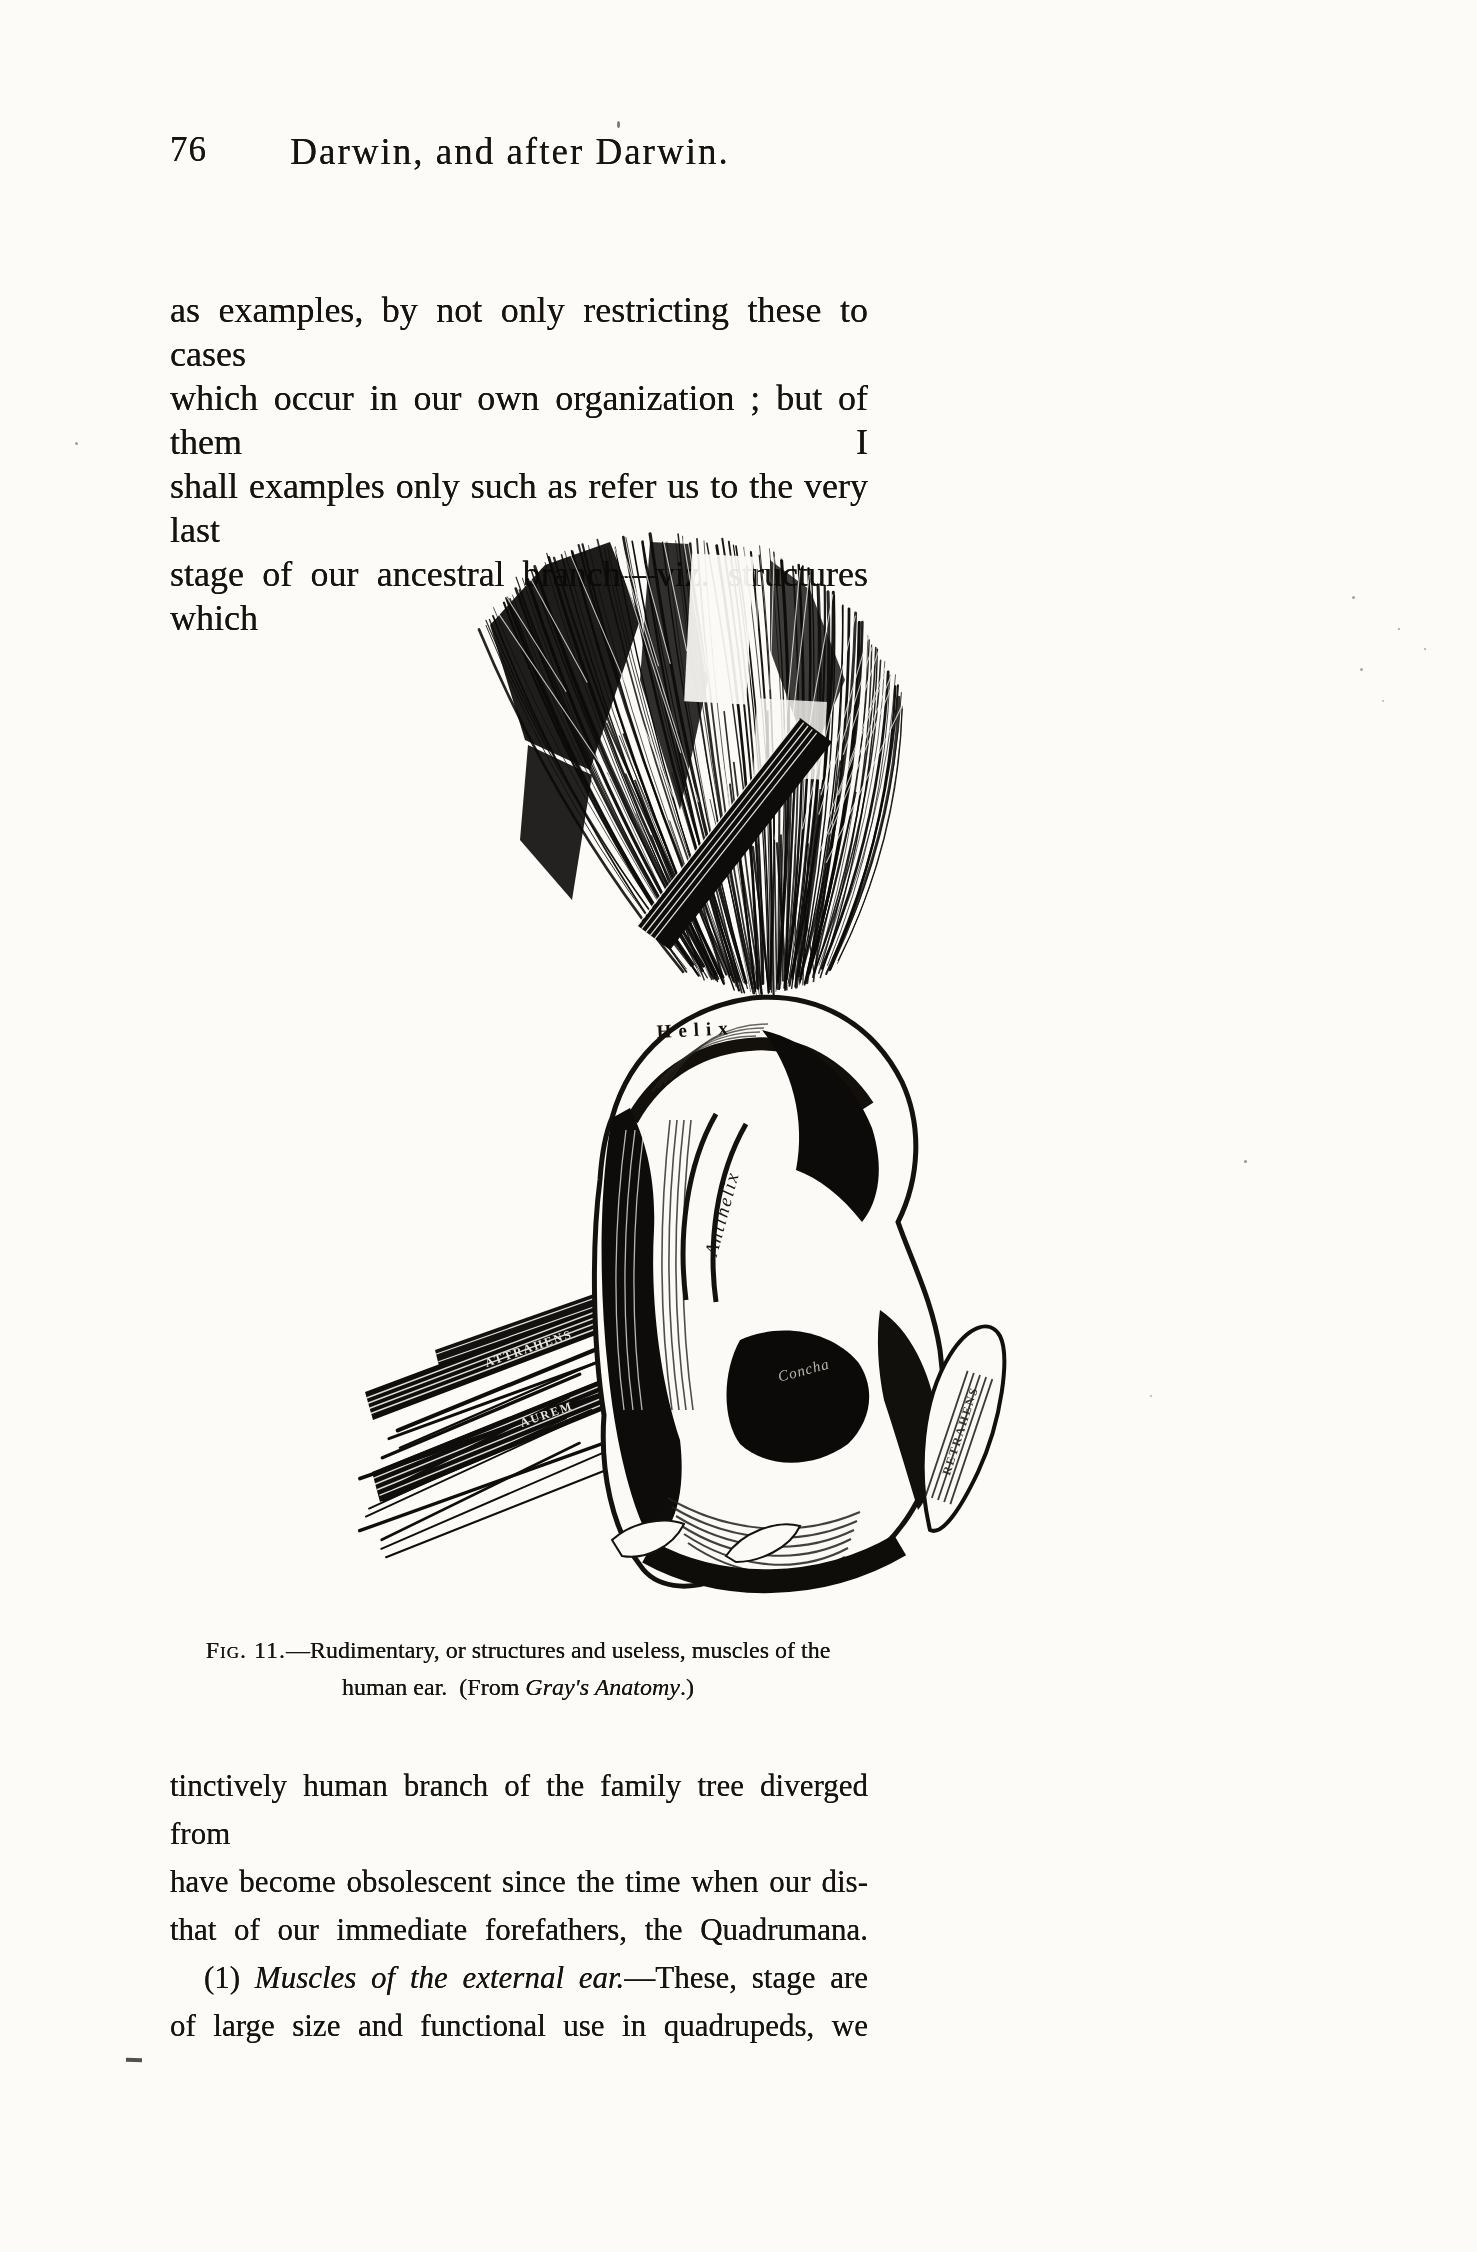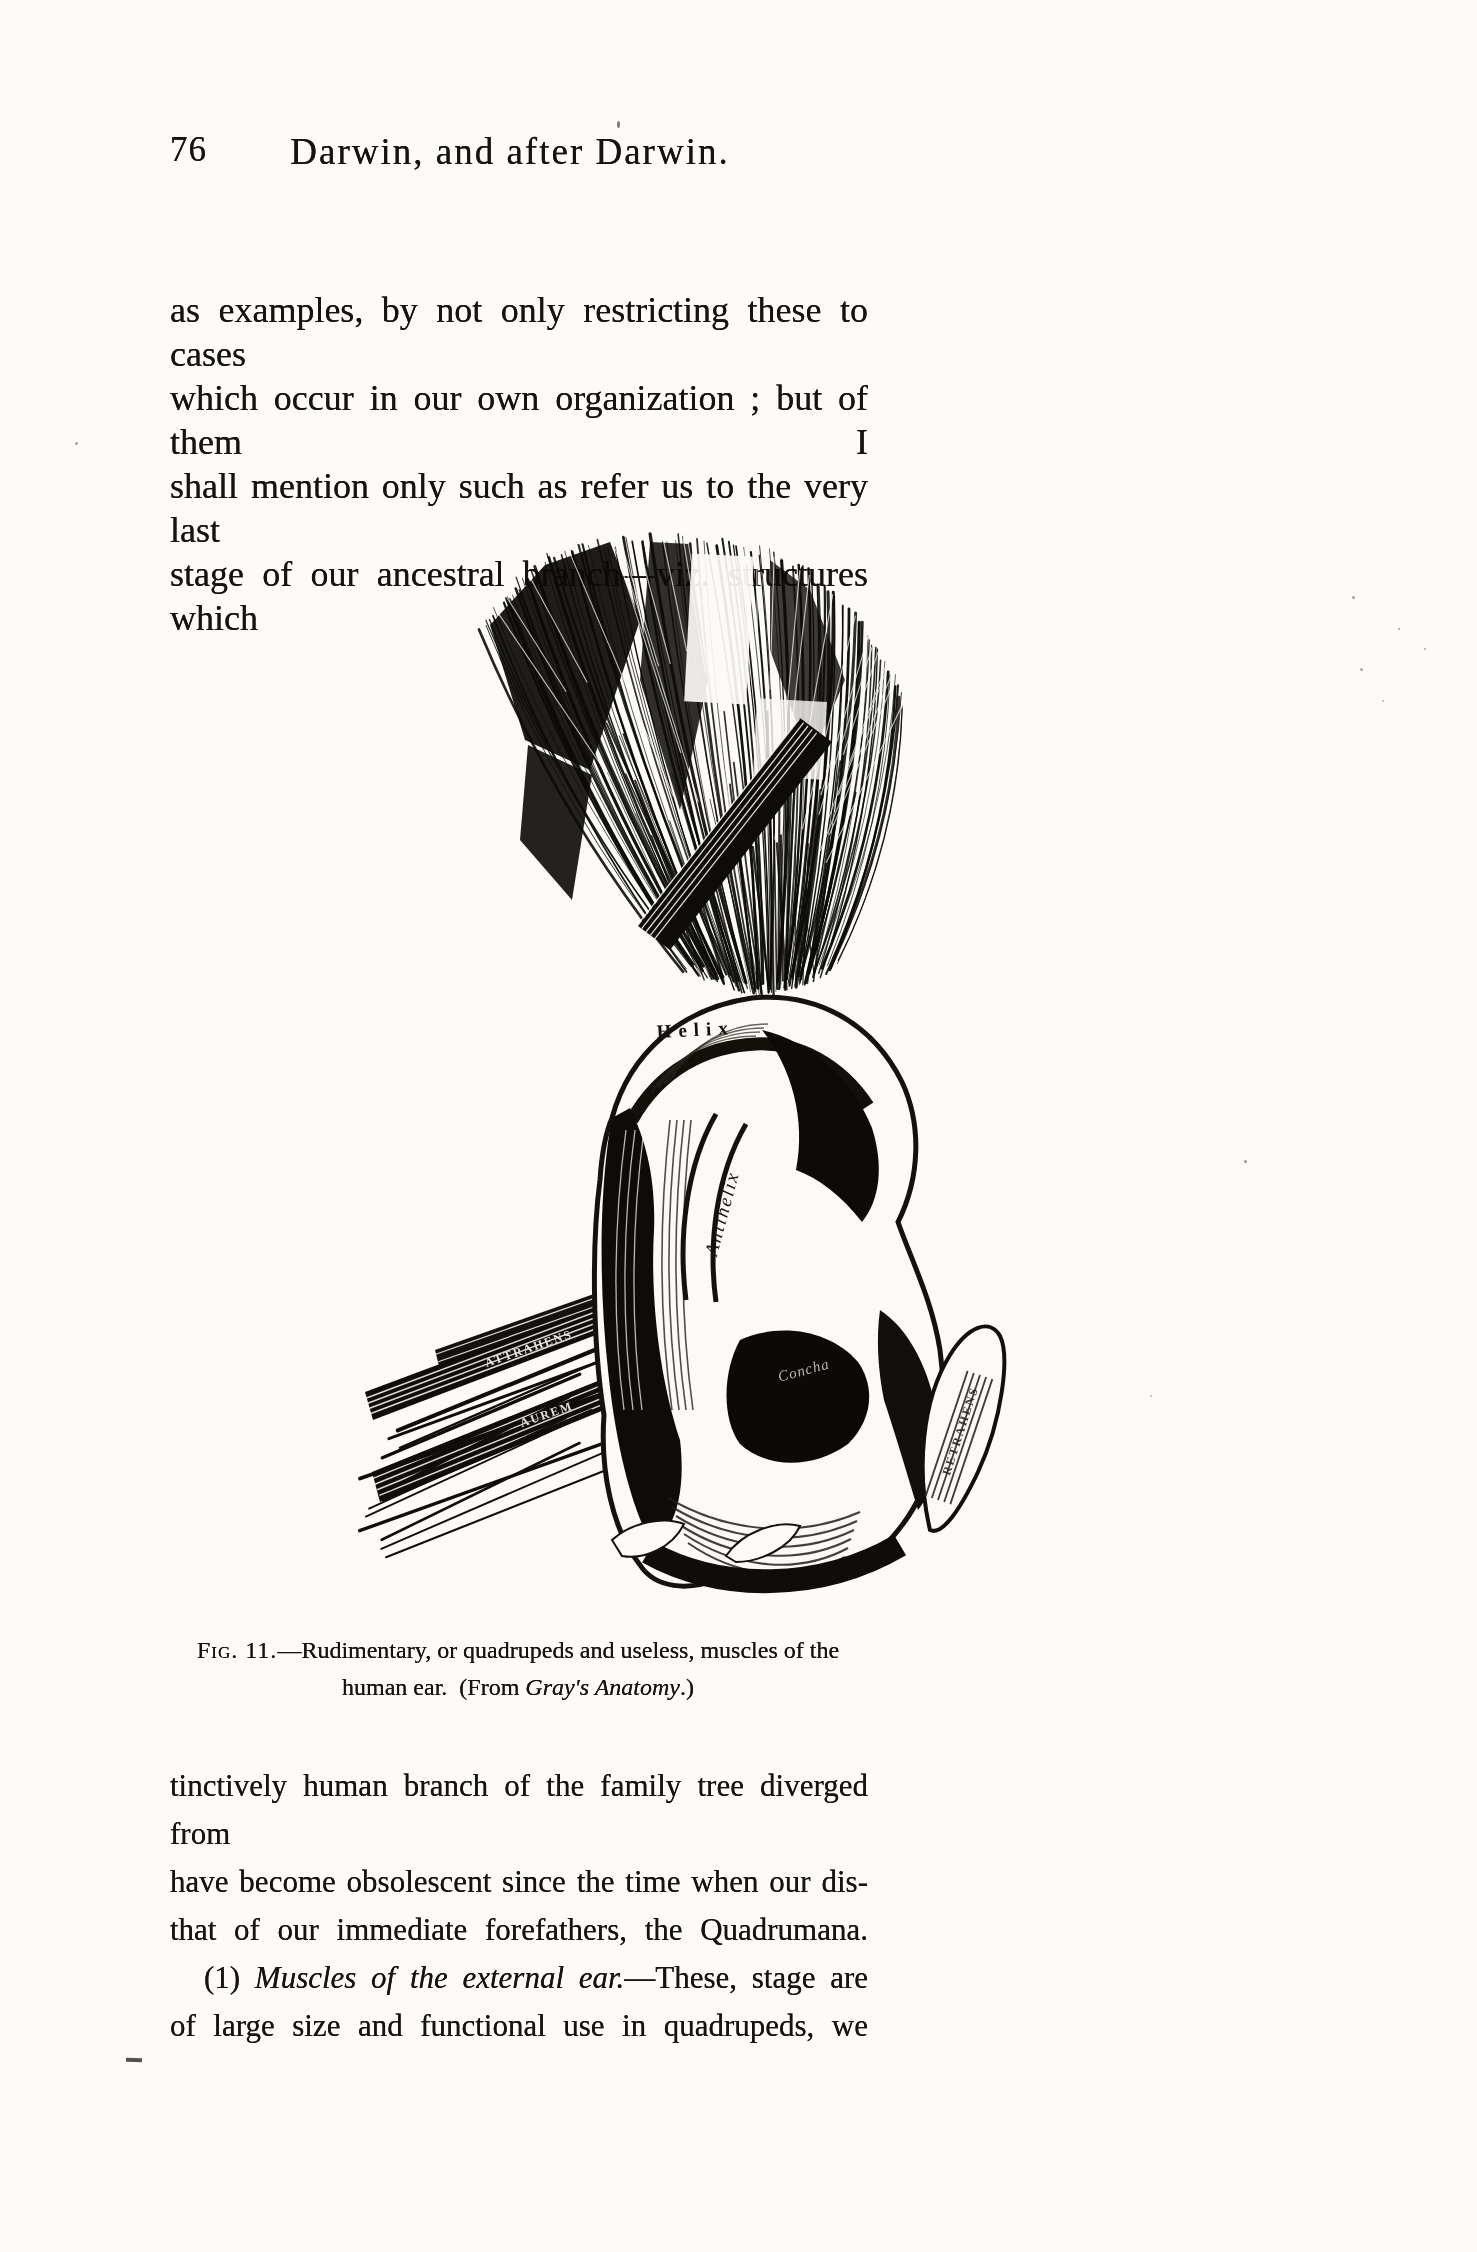--- a/index.html
+++ b/index.html
@@ -29,21 +29,21 @@
 </style>
 </head>
 <body>
 
 <div class="abs pagenum ink">76</div>
 <div class="abs runhead ink">Darwin, and after Darwin.</div>
 
 <div class="abs para-top ink">
   <div class="jline">as examples, by not only restricting these to cases</div>
   <div class="jline">which occur in our own organization ; but of them I</div>
-  <div class="jline">shall mention only such as refer us to the very last</div>
+  <div class="jline">shall examples only such as refer us to the very last</div>
   <div class="jline">stage of our ancestral branch—viz. structures which</div>
 </div>
 
 <figure class="abs fig-wrap">
 <svg id="engraving" viewBox="0 0 700 1160" width="700" height="1160" xmlns="http://www.w3.org/2000/svg">
 
   <g id="g-bands">
     <polygon points="95,870 288,802 292,817 99,886" fill="#141210"></polygon>
     <polygon points="25,912 282,816 290,842 33,940" fill="#100e0c"></polygon>
     <polygon points="32,992 290,888 298,916 40,1022" fill="#100e0c"></polygon>
@@ -321,21 +321,21 @@
           <line x1="604.1614945108257" y1="1022.0702621556375" x2="646.1614945108257" y2="897.0702621556375" stroke="#2a2723" stroke-width="1.8" opacity="0.9"></line>
           <line x1="610.3229890216514" y1="1024.140524311275" x2="652.3229890216514" y2="899.1405243112749" stroke="#2a2723" stroke-width="1.8" opacity="0.9"></line>
         </g>
     <text class="engr-caps" transform="translate(624,952) rotate(-72)" fill="#2a2620" opacity="0.9">RETRAHENS</text>
   </g>
 </svg>
 </figure>
 
 <div class="abs caption ink">
   <div class="cline">
-    <span class="sc">Fig. 11.</span><span>—Rudimentary, or quadrupeds and useless, muscles of the</span>
+    <span class="sc">Fig. 11.</span><span>—Rudimentary, or structures and useless, muscles of the</span>
   </div>
   <div class="cline">
     <span>human ear.&nbsp; (From </span><em>Gray's Anatomy</em><span>.)</span>
   </div>
 </div>
 
 <div class="abs bottom-block ink">
   <div>
     <div class="jline">tinctively human branch of the family tree diverged from</div>
     <div class="jline">have become obsolescent since the time when our dis-</div>

